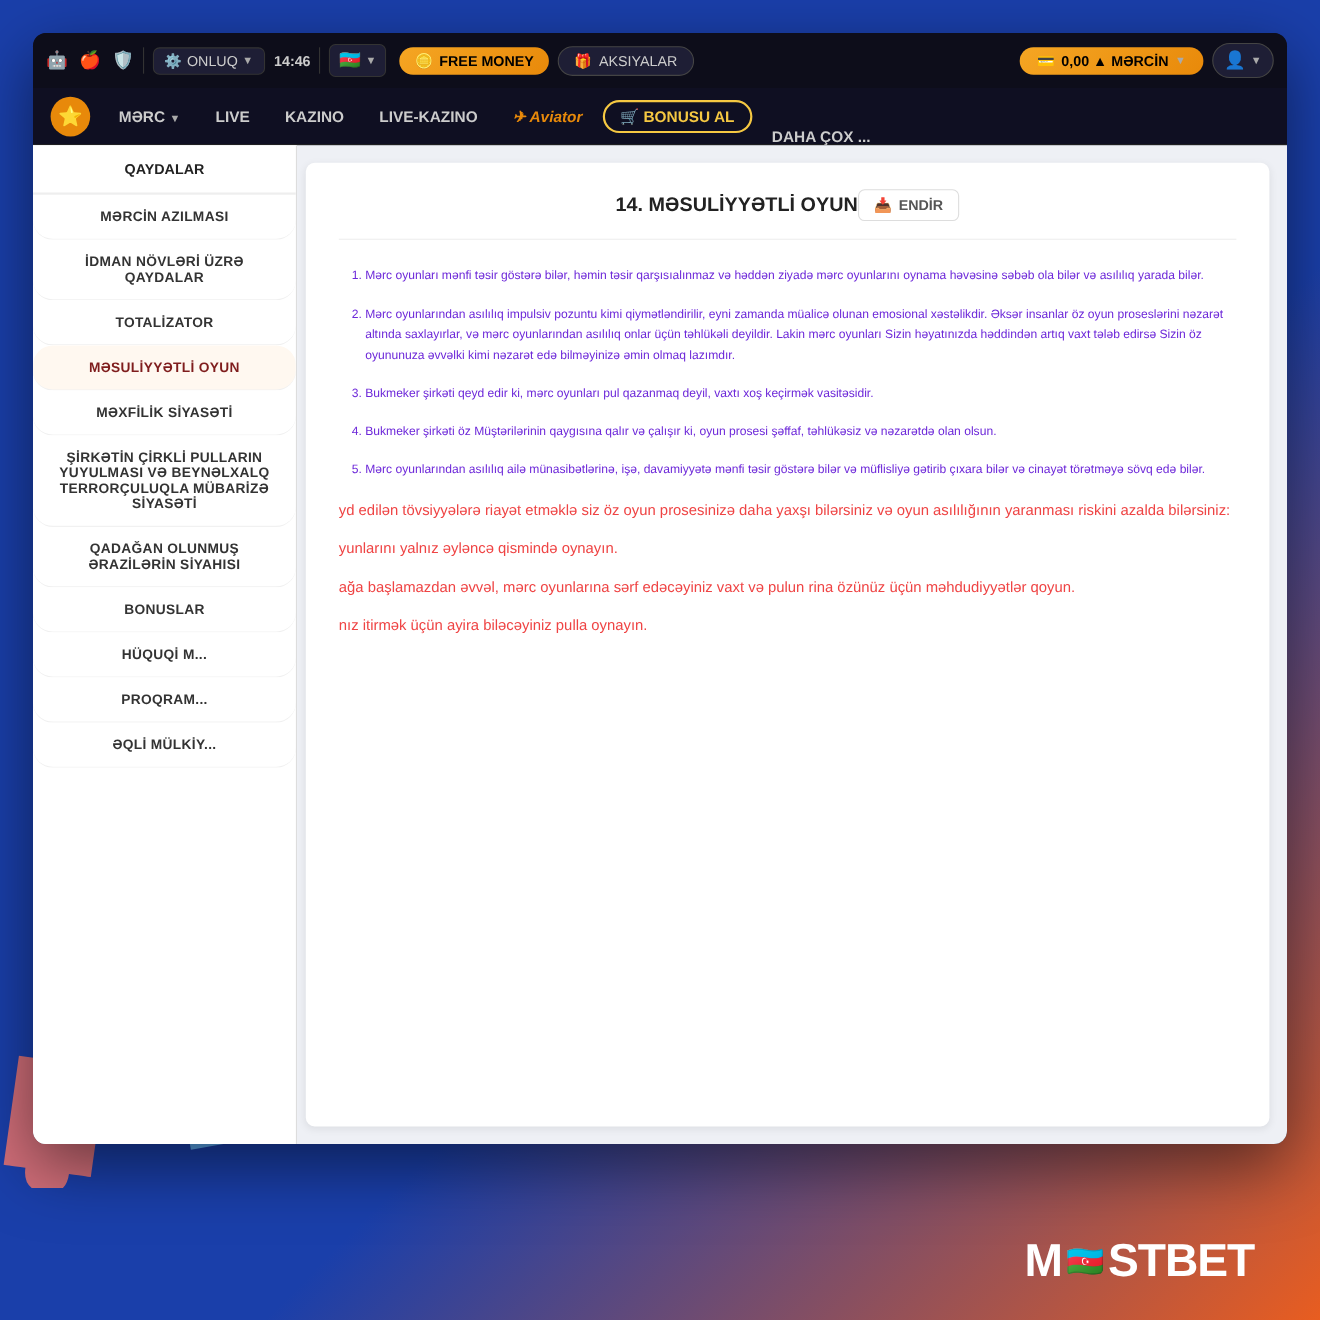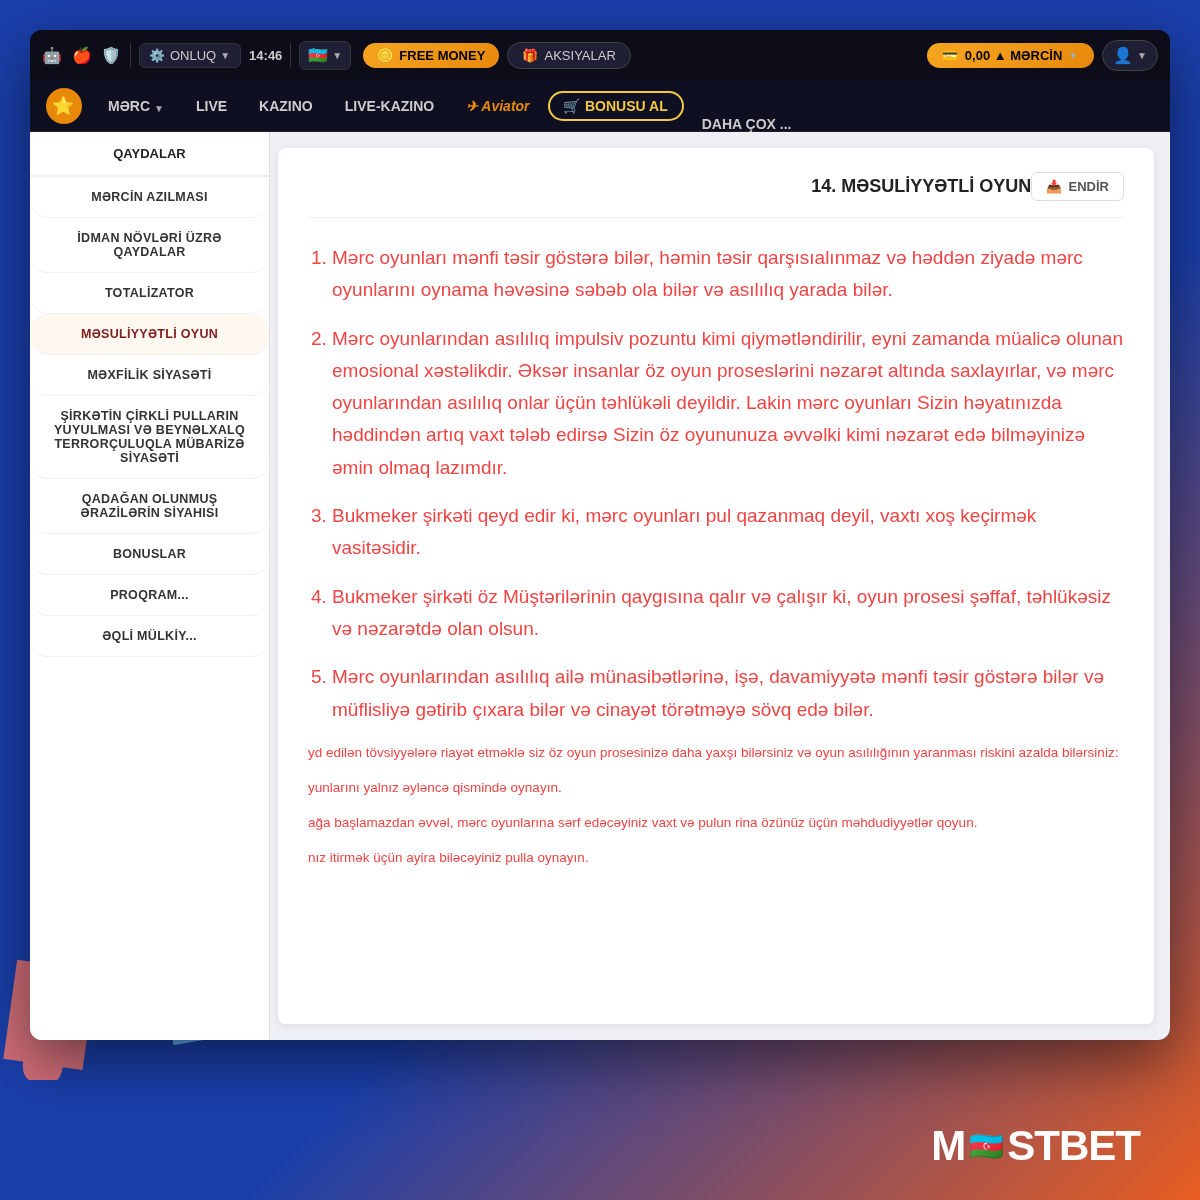--- a/index.html
+++ b/index.html
@@ -227,21 +227,21 @@
       margin: 16px 16px 16px 8px;
       border-radius: 8px;
       overflow-y: auto;
       padding: 24px 30px;
       box-shadow: 0 2px 8px rgba(0,0,0,0.08);
     }
 
     .content-header {
       display: flex;
       align-items: center;
-      justify-content: flex-end;
+      justify-content: center;
       margin-bottom: 24px;
       padding-bottom: 16px;
       border-bottom: 1px solid #eee;
     }
 
     .content-title {
       font-size: 18px;
       font-weight: 700;
       color: #222;
       text-transform: uppercase;
@@ -258,22 +258,22 @@
       border: 1px solid #ddd;
       border-radius: 6px;
       padding: 6px 14px;
     }
 
     .content-body ol {
       padding-left: 24px;
     }
 
     .content-body li {
-      font-size: 19px;
-      color: #ef4444;
+      font-size: 11px;
+      color: #6d28d9;
       line-height: 1.7;
       margin-bottom: 16px;
     }
 
     .content-body p {
       font-size: 13.5px;
       color: #ef4444;
       line-height: 1.7;
       margin-bottom: 12px;
     }
@@ -403,20 +403,21 @@
     <div class="sidebar">
       <div style="padding:14px 18px;font-size:13px;font-weight:700;color:#222;border-bottom:2px solid #eee;text-transform:uppercase;">QAYDALAR</div>
       <div class="sidebar-item">MƏRCİN AZILMASI</div>
       <div class="sidebar-item">İDMAN NÖVLƏRİ ÜZRƏ QAYDALAR</div>
       <div class="sidebar-item">TOTALİZATOR</div>
       <div class="sidebar-item active">MƏSULİYYƏTLİ OYUN</div>
       <div class="sidebar-item">MƏXFİLİK SİYASƏTİ</div>
       <div class="sidebar-item">ŞİRKƏTİN ÇİRKLİ PULLARIN YUYULMASI VƏ BEYNƏLXALQ TERRORÇULUQLA MÜBARİZƏ SİYASƏTİ</div>
       <div class="sidebar-item">QADAĞAN OLUNMUŞ ƏRAZİLƏRİN SİYAHISI</div>
       <div class="sidebar-item">BONUSLAR</div>
+      <div class="sidebar-item">HÜQUQİ M...</div>
       <div class="sidebar-item">PROQRAM...</div>
       <div class="sidebar-item">ƏQLİ MÜLKİY...</div>
     </div>
 
     <div class="content-panel">
       <div class="content-header">
         <h2 class="content-title">14. MƏSULİYYƏTLİ OYUN</h2>
         <div class="endir-btn">
           <span>📥</span>
           <span>ENDİR</span>

